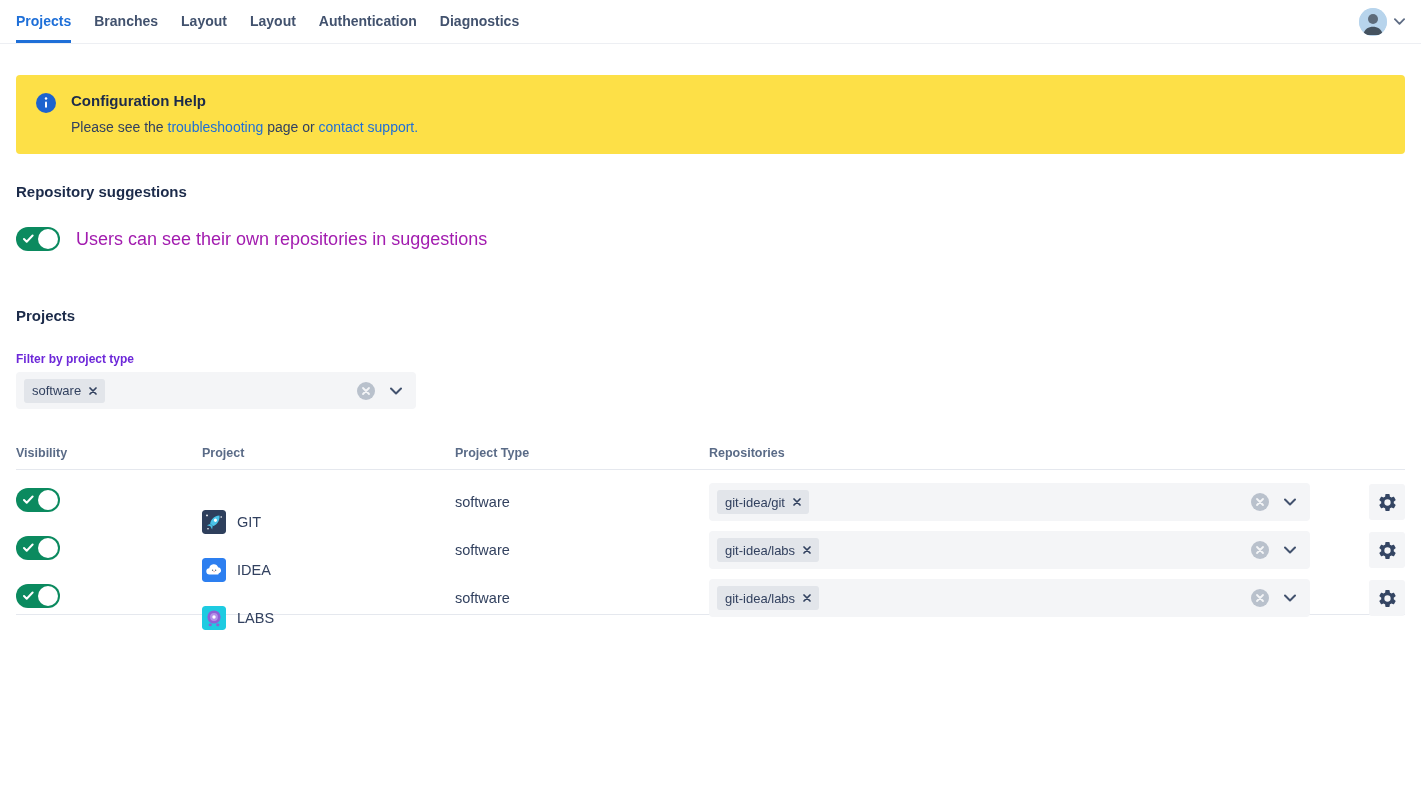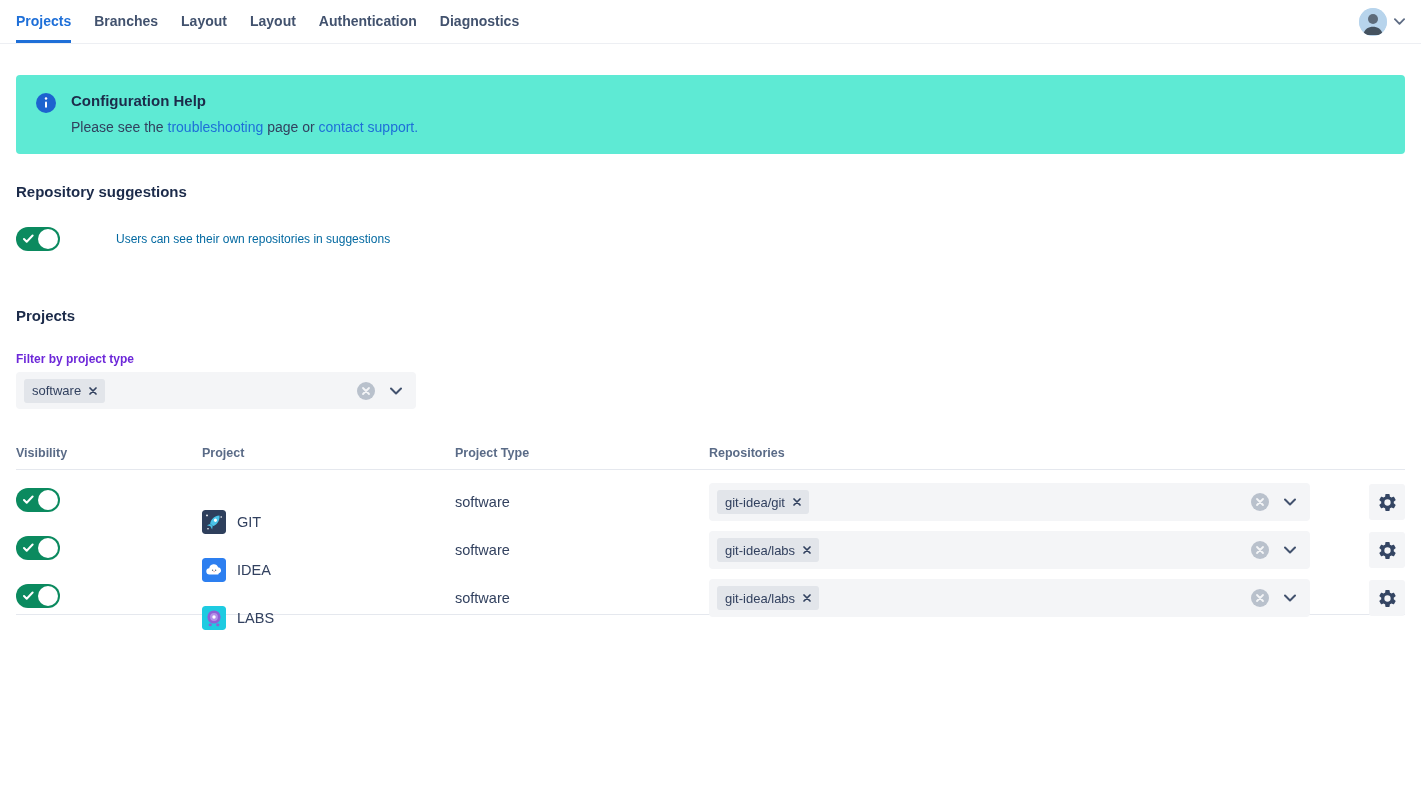--- a/index.html
+++ b/index.html
@@ -41,38 +41,38 @@
     cursor: pointer;
   }
   .avatar {
     width: 28px; height: 28px; border-radius: 50%;
     background: #bcd7ee; overflow: hidden; display: block;
   }
 
   
   .banner {
     margin: 31px 16px 0;
-    background: #5eead4;
+    background: #fde047;
     border-radius: 4px;
     padding: 17px 20px 19px;
     display: flex;
     gap: 15px;
     align-items: flex-start;
   }
   .banner-icon { flex: 0 0 auto; margin-top: 1px; }
   .banner-title { font-size: 15px; font-weight: bold; color: #1c2b4a; margin-bottom: 10px; }
   .banner-text { font-size: 14px; color: #32415f; }
   .link { color: #1e6fd8; cursor: pointer; text-decoration: none; }
 
   
   .content { padding: 0 16px; }
   .section-heading { font-size: 15px; font-weight: bold; color: #1c2b4a; }
   .h-repo-vis { margin-top: 29px; }
   .toggle-row { margin-top: 27px; display: flex; align-items: center; gap: 16px; }
-  .toggle-label { font-size: 12px; color: #0369a1; margin-left: 40px; }
+  .toggle-label { font-size: 18px; color: #a21caf; }
   .h-projects { margin-top: 56px; }
 
   
   .toggle {
     width: 44px; height: 24px; border-radius: 14px;
     background: #0b8a5f; position: relative; cursor: pointer; flex: 0 0 auto;
     display: inline-block;
   }
   .toggle .knob {
     position: absolute; top: 2px; right: 2px;

